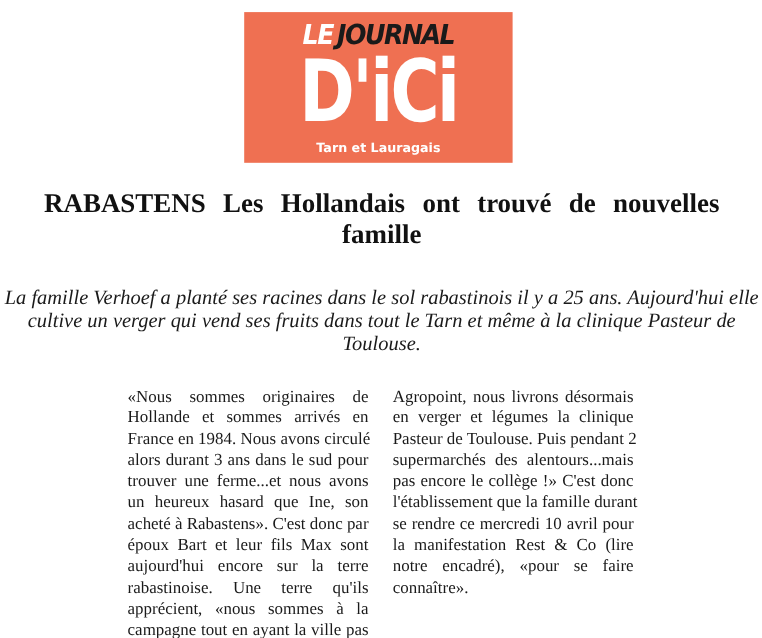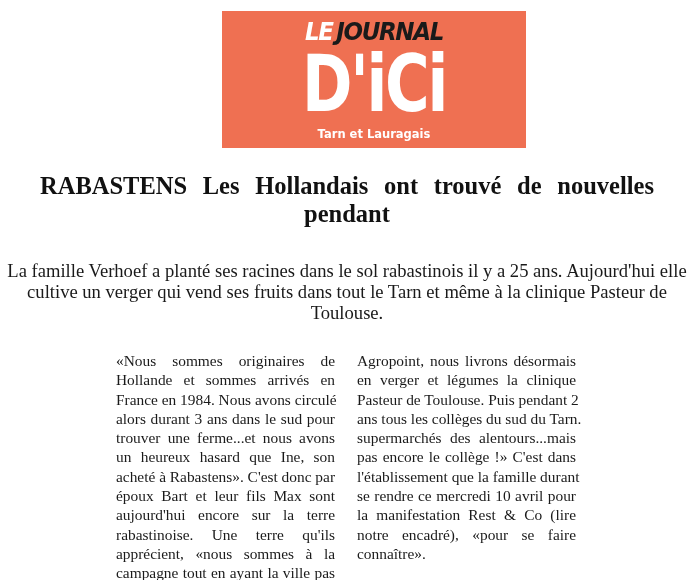--- a/index.html
+++ b/index.html
@@ -12,21 +12,21 @@
       height: 580px;
       position: relative;
       overflow: hidden;
       font-family: "Liberation Serif", "DejaVu Serif", serif;
       color: #111111;
     }
     .logo {
       position: absolute;
       left: 222px;
       top: 11px;
-      width: 304px;
+      width: 244px;
       height: 137px;
       background: #EF7052;
     }
     .logo-top {
       position: absolute;
       left: 0;
       width: 100%;
       top: 6px;
       text-align: center;
       font-family: "DejaVu Sans", "Liberation Sans", sans-serif;
@@ -83,20 +83,21 @@
       position: absolute;
       left: 4px;
       top: 260px;
       width: 686px;
       margin: 0;
       font-family: "Liberation Serif", "DejaVu Serif", serif;
       font-size: 18.6px;
       line-height: 21px;
       text-align: center;
       color: #1a1a1a;
+      font-style: italic;
     }
     .col {
       position: absolute;
       top: 351px;
       width: 219px;
       margin: 0;
       font-family: "Liberation Serif", "DejaVu Serif", serif;
       font-size: 15.4px;
       line-height: 19.3px;
       text-align: justify;
@@ -123,21 +124,21 @@
 <div class="logo">
   <div class="logo-top">
     <span class="logo-le">LE</span><span class="logo-journal">JOURNAL</span>
   </div>
   <div class="logo-main">D'iCi</div>
   <div class="logo-sub">Tarn et Lauragais</div>
 </div>
 
 <h1 class="headline">
   <span class="ln j">RABASTENS Les Hollandais ont trouvé de nouvelles</span>
-  <span class="ln">pendant</span>
+  <span class="ln">famille</span>
 </h1>
 
 <p class="lead">
   <span class="ln">La famille Verhoef a planté ses racines dans le sol rabastinois il y a 25 ans. Aujourd'hui elle</span>
   <span class="ln">cultive un verger qui vend ses fruits dans tout le Tarn et même à la clinique Pasteur de</span>
   <span class="ln">Toulouse.</span>
 </p>
 
 <div class="col col-left">
   <span class="line">«Nous sommes originaires de</span>
@@ -151,21 +152,20 @@
   <span class="line">aujourd'hui encore sur la terre</span>
   <span class="line">rabastinoise. Une terre qu'ils</span>
   <span class="line">apprécient, «nous sommes à la</span>
   <span class="line">campagne tout en ayant la ville pas</span>
 </div>
 
 <div class="col col-right">
   <span class="line">Agropoint, nous livrons désormais</span>
   <span class="line">en verger et légumes la clinique</span>
   <span class="line">Pasteur de Toulouse. Puis pendant 2</span>
-  <span class="line">ans tous les collèges du sud du Tarn.</span>
   <span class="line">supermarchés des alentours...mais</span>
-  <span class="line">pas encore le collège !» C'est dans</span>
+  <span class="line">pas encore le collège !» C'est donc</span>
   <span class="line">l'établissement que la famille durant</span>
   <span class="line">se rendre ce mercredi 10 avril pour</span>
   <span class="line">la manifestation Rest &amp; Co (lire</span>
   <span class="line">notre encadré), «pour se faire</span>
   <span class="line last">connaître».</span>
 </div>
 
 </body></html>

